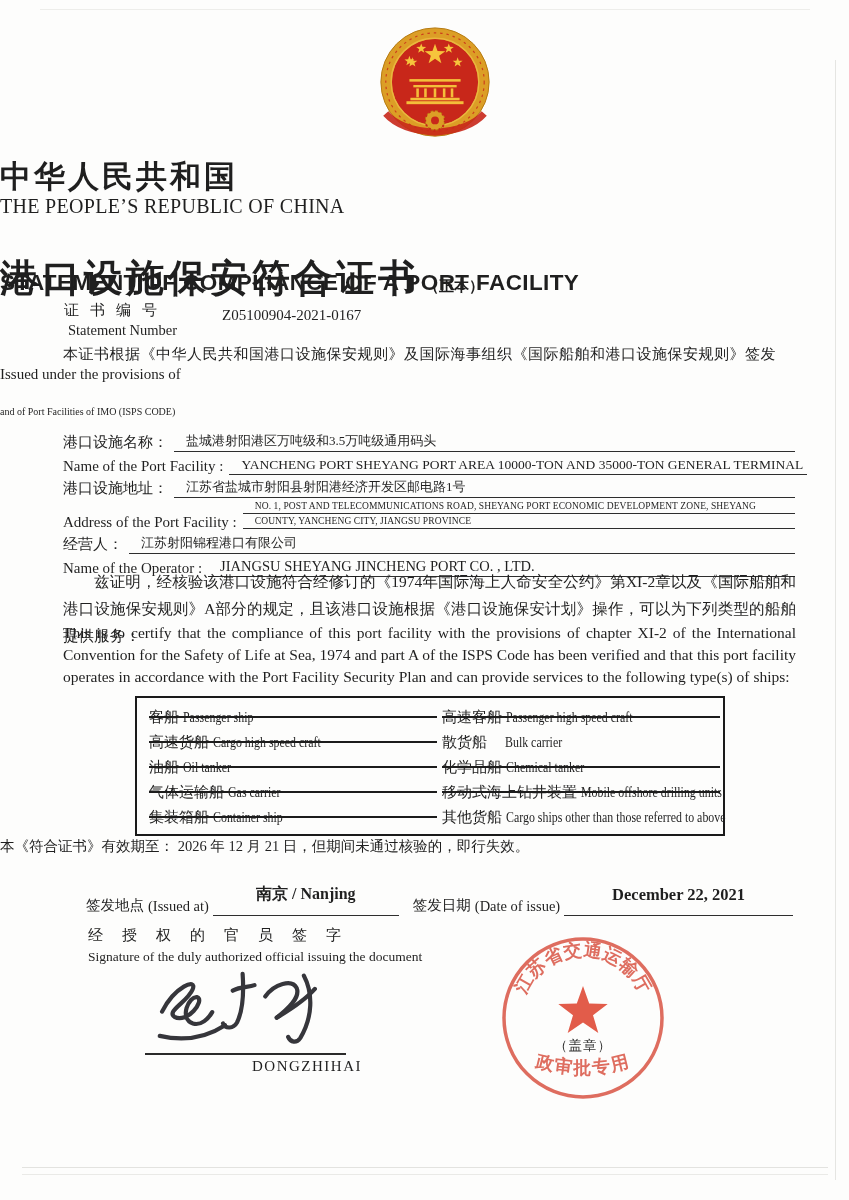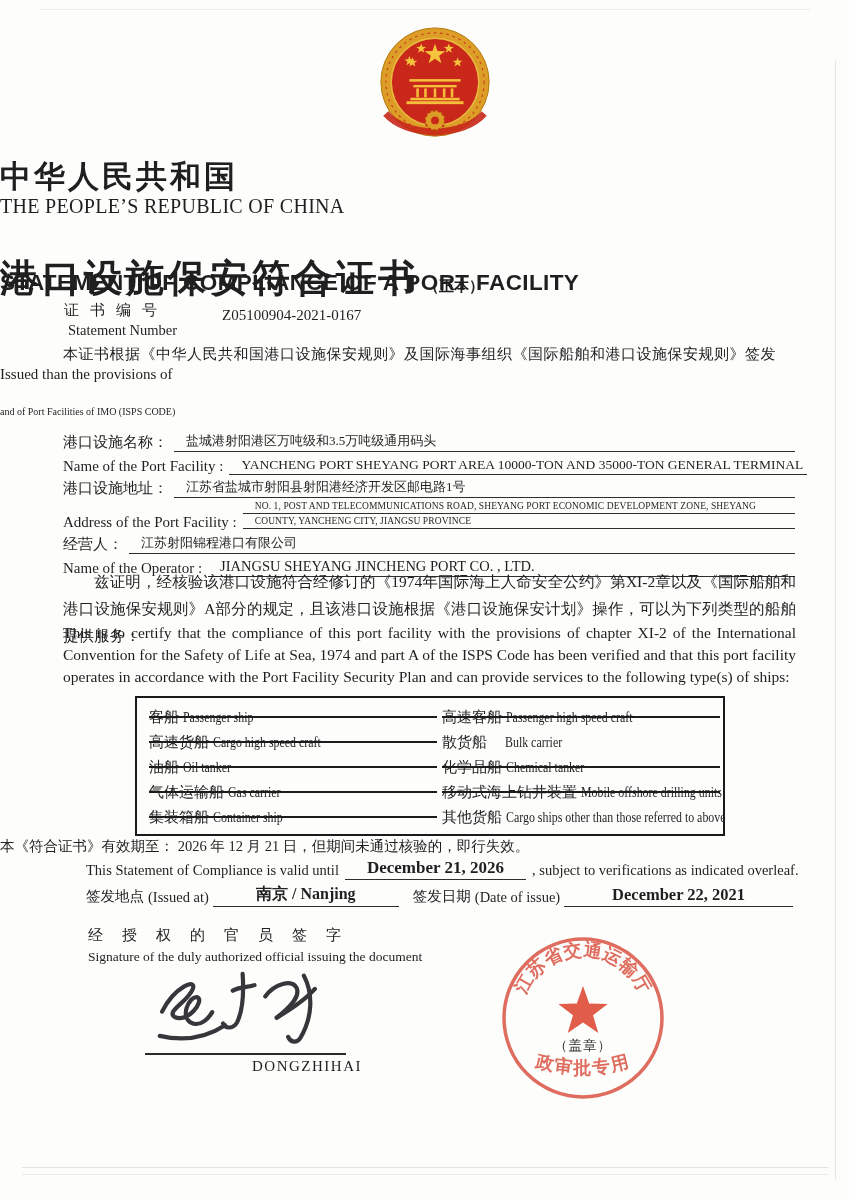--- a/index.html
+++ b/index.html
@@ -61,21 +61,21 @@
   .ship-col.right .ship-item:nth-child(2) .ship-en { margin-left:18px; }
   .ship-item.struck::after { content:''; position:absolute; left:0; right:0; top:12px; border-top:2px solid #1c1c1c; }
 
   
   .valid-cn { top:837px; font-size:14.5px; }
   .valid-en { left:86px; top:858px; display:flex; align-items:flex-end; }
   .valid-en .pre, .valid-en .suf { font-size:14.5px; padding-bottom:1px; }
   .valid-en .val { font-size:17px; font-weight:600; border-bottom:1.5px solid #2e2e2e; padding:0 22px 1px; margin:0 6px; }
   .issue-row { left:86px; top:884px; right:56px; display:flex; align-items:flex-end; }
   .issue-row .lbl { font-size:14.5px; white-space:nowrap; padding:0 4px 1px 0; }
-  .issue-row .ubox { border-bottom:1.5px solid #2e2e2e; text-align:center; padding-bottom:1px; }
+  .issue-row .ubox { border-bottom:1.5px solid #2e2e2e; text-align:center; padding-bottom:10px; }
   .place-box { width:186px; font-size:16px; font-weight:600; margin-right:14px; }
   .date-box  { flex:1; font-size:16.5px; font-weight:600; }
   .place-sub { left:132px; top:908px; width:260px; text-align:center; font-size:13px; }
 
   
   .sig-cn   { left:88px; top:926px; font-size:15px; letter-spacing:19px; }
   .sig-en   { left:88px; top:949px; font-size:13.5px; }
   .sig-svg  { left:148px; top:962px; }
   .sig-line { left:145px; top:1053px; width:201px; border-top:2px solid #2a2a2a; }
   .sig-name { left:252px; top:1058px; font-size:15px; letter-spacing:1.5px; }
@@ -131,21 +131,21 @@
   <div class="abs ctr title-row">
     <span class="title-cn">港口设施保安符合证书</span><span class="title-sfx">（正本）</span>
   </div>
   <div class="abs ctr title-en">STATEMENT OF COMPLIANCE OF A PORT FACILITY</div>
 
   <div class="abs stmt-cn">证书编号</div>
   <div class="abs stmt-en">Statement Number</div>
   <div class="abs stmt-val">Z05100904-2021-0167</div>
 
   <div class="abs iss-cn">本证书根据《中华人民共和国港口设施保安规则》及国际海事组织《国际船舶和港口设施保安规则》签发</div>
-  <div class="abs ctr iss-e1">Issued than the provisions of</div>
+  <div class="abs ctr iss-e1">Issued under the provisions of</div>
   <div class="abs ctr iss-e3">and of Port Facilities of IMO (ISPS CODE)</div>
 
   <div class="abs fields">
     <div class="field-row">
       <span class="f-label">港口设施名称：</span>
       <span class="f-value">盐城港射阳港区万吨级和3.5万吨级通用码头</span>
     </div>
     <div class="field-row">
       <span class="f-label">Name of the Port Facility :</span>
       <span class="f-value en">YANCHENG PORT SHEYANG PORT AREA 10000-TON AND 35000-TON GENERAL TERMINAL</span>
@@ -182,25 +182,20 @@
     <div class="ship-col right">
       <div class="ship-item struck"><span class="ship-cn">高速客船</span><span class="ship-en">Passenger high speed craft</span></div>
       <div class="ship-item"><span class="ship-cn">散货船</span><span class="ship-en">Bulk carrier</span></div>
       <div class="ship-item struck"><span class="ship-cn">化学品船</span><span class="ship-en">Chemical tanker</span></div>
       <div class="ship-item struck"><span class="ship-cn">移动式海上钻井装置</span><span class="ship-en">Mobile offshore drilling units</span></div>
       <div class="ship-item"><span class="ship-cn">其他货船</span><span class="ship-en">Cargo ships other than those referred to above</span></div>
     </div>
   </div>
 
   <div class="abs ctr valid-cn">本《符合证书》有效期至： 2026 年 12 月 21 日，但期间未通过核验的，即行失效。</div>
-  <div class="abs valid-en">
-    <span class="pre">This Statement of Compliance is valid until</span>
-    <span class="val">December 21, 2026</span>
-    <span class="suf">, subject to verifications as indicated overleaf.</span>
-  </div>
 
   <div class="abs issue-row">
     <span class="lbl">签发地点</span>
     <span class="lbl">(Issued at)</span>
     <span class="ubox place-box">南京 / Nanjing</span>
     <span class="lbl">签发日期</span>
     <span class="lbl">(Date of issue)</span>
     <span class="ubox date-box">December 22, 2021</span>
   </div>
 

